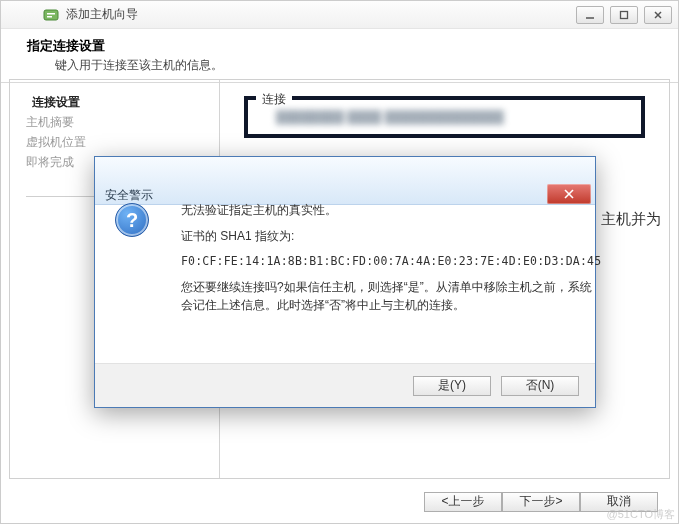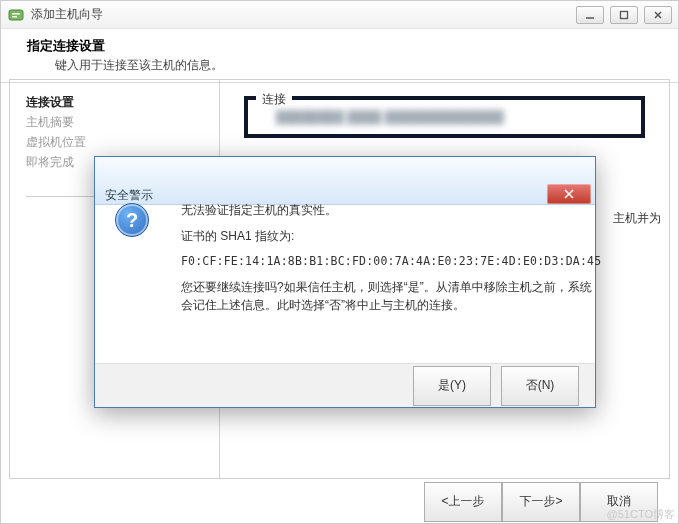--- a/index.html
+++ b/index.html
@@ -1,46 +1,46 @@
 <!DOCTYPE html>
 <html><head>
 <meta charset="utf-8">
 <style>
   * { box-sizing: border-box; font-family: "Microsoft YaHei", "SimSun", Tahoma, sans-serif; }
   body { margin:0; width:679px; height:524px; background:#fff; position:relative; overflow:hidden; font-size:12px; color:#333; }
 
   
   .wiz { position:absolute; left:0; top:0; width:679px; height:524px; border:1px solid #ccc; background:#fff; }
-  .wiz-titlebar { height:28px; background:linear-gradient(#fdfdfd,#f1f1f1); border-bottom:1px solid #e5e5e5; display:flex; align-items:center; }
+  .wiz-titlebar { height:28px; background:linear-gradient(#fdfdfd,#f1f1f1); border-bottom:1px solid #e5e5e5; display:flex; align-items:center;padding-left:35px; }
   .wiz-titlebar .appicon { width:18px; height:18px; margin:0 6px 0 6px; }
   .wiz-titlebar .appicon svg { display:block; }
   .wiz-titlebar .title { flex:1; font-size:12px; color:#444; }
   .winbtns { display:flex; gap:6px; padding-right:6px; }
   .winbtn { width:28px; height:18px; border:1px solid #b5b5b5; border-radius:2px; background:linear-gradient(#fdfdfd,#e6e6e6); display:flex; align-items:center; justify-content:center; color:#555; font-size:10px; cursor:default; }
   .winbtn svg { display:block; }
 
   .hdr { padding:8px 14px 6px 26px; }
   .hdr .h1 { font-size:13px; font-weight:bold; color:#000000; }
   .hdr .h2 { font-size:12px; color:#444; margin-left:28px; margin-top:2px; }
   .hr { height:1px; background:#d9d9d9; margin:2px 0 0 0; }
 
   .body { position:absolute; left:8px; right:8px; top:78px; bottom:44px; border:1px solid #d0d0d0; }
   .nav { position:absolute; left:0; top:0; bottom:0; width:210px; border-right:1px solid #d4d4d4; padding:12px 16px; }
   .nav-item { font-size:12px; line-height:20px; color:#9a9a9a; }
-  .nav-item.active { color:#222; font-weight:bold; }
+  .nav-item.active { color:#222; font-weight:bold;margin-left:6px; }
   .nav-sep { height:1px; background:#cfcfcf; margin:24px 0 0 0; }
 
   .content { position:absolute; left:210px; right:0; top:0; bottom:0; padding:16px 24px; }
   .fieldset { border:4px solid #0f172a; padding:10px 28px; position:relative; margin-bottom:11px; }
   .fieldset .legend { position:absolute; top:-9px; left:8px; background:#fff; padding:0 6px; font-size:12px; color:#333; }
   .blurred { color:#678; filter:blur(3px); opacity:.6; font-size:12px; }
-  .rightnote { position:absolute; right:8px; top:130px; font-size:12px; color:#333; }
+  .rightnote { position:absolute; right:8px; top:130px; font-size:15px; color:#333; }
 
   .footer { position:absolute; left:0; right:0; bottom:0; height:44px; border-top:1px solid #fff; display:flex; align-items:center; justify-content:flex-end; padding-right:20px; }
-  .btn { min-width:78px; height:40px; border:1px solid #aeaeae; background:linear-gradient(#fefefe,#e7e7e7); font-size:12px; color:#333; padding:0 10px; cursor:default; }
+  .btn { min-width:78px; height:20px; border:1px solid #aeaeae; background:linear-gradient(#fefefe,#e7e7e7); font-size:12px; color:#333; padding:0 10px; cursor:default; }
 
   
   .dlg { position:absolute; left:94px; top:156px; width:502px; height:252px; border:1px solid #4b7ab5; background:#fff; box-shadow:0 6px 24px rgba(0,0,0,.35); }
   .dlg-title { height:48px; background:linear-gradient(#f7fbff,#d8e8f8); display:flex; align-items:flex-end; border-bottom:1px solid #bcd3ec; }
   .dlg-title .t { flex:1; font-size:12px; color:#2c3e50; padding-left:10px; }
   .dlg-close { width:44px; height:20px; margin-right:4px; border-radius:2px; background:linear-gradient(#e67a74,#c0392b); display:flex; align-items:center; justify-content:center; color:#fff; font-size:11px; box-shadow:inset 0 0 0 1px rgba(255,255,255,.35); cursor:default; }
   .dlg-body { position:absolute; left:0; right:0; top:30px; bottom:44px; padding:14px 20px 0 20px; display:flex; }
   .qicon { width:34px; height:34px; border-radius:50%; background:radial-gradient(circle at 35% 30%, #6fb2f5, #2d6bc0); display:flex; align-items:center; justify-content:center; color:#fff; font-weight:bold; font-size:20px; border:1px solid #2a5ea8; box-shadow:inset 0 0 0 2px rgba(255,255,255,.5); flex:none; margin-top:2px; }
   .msg { margin-left:32px; font-size:12px; color:#333; line-height:1.5; }
   .msg p { margin:0 0 8px 0; }

